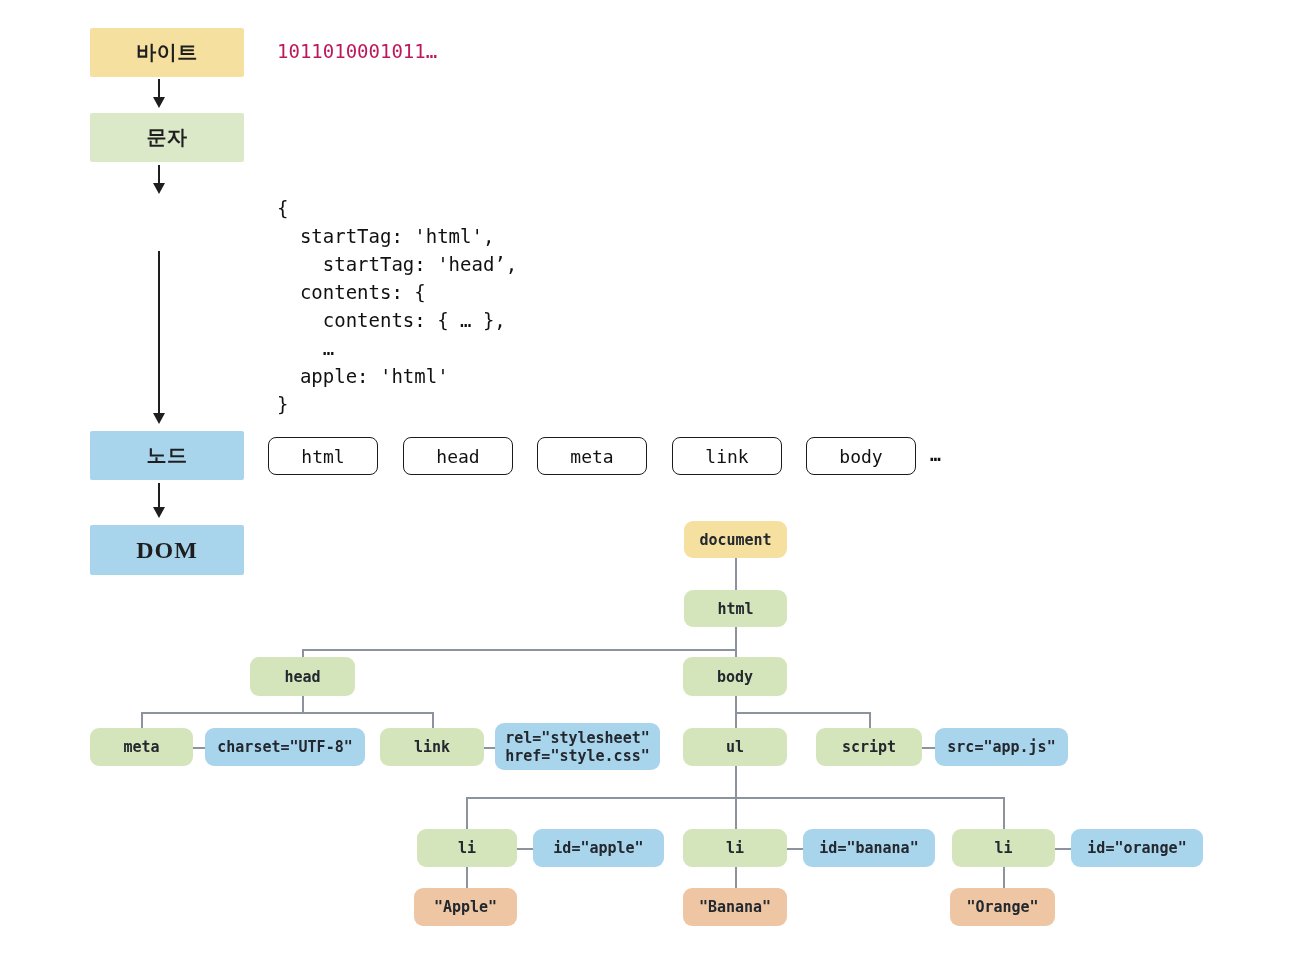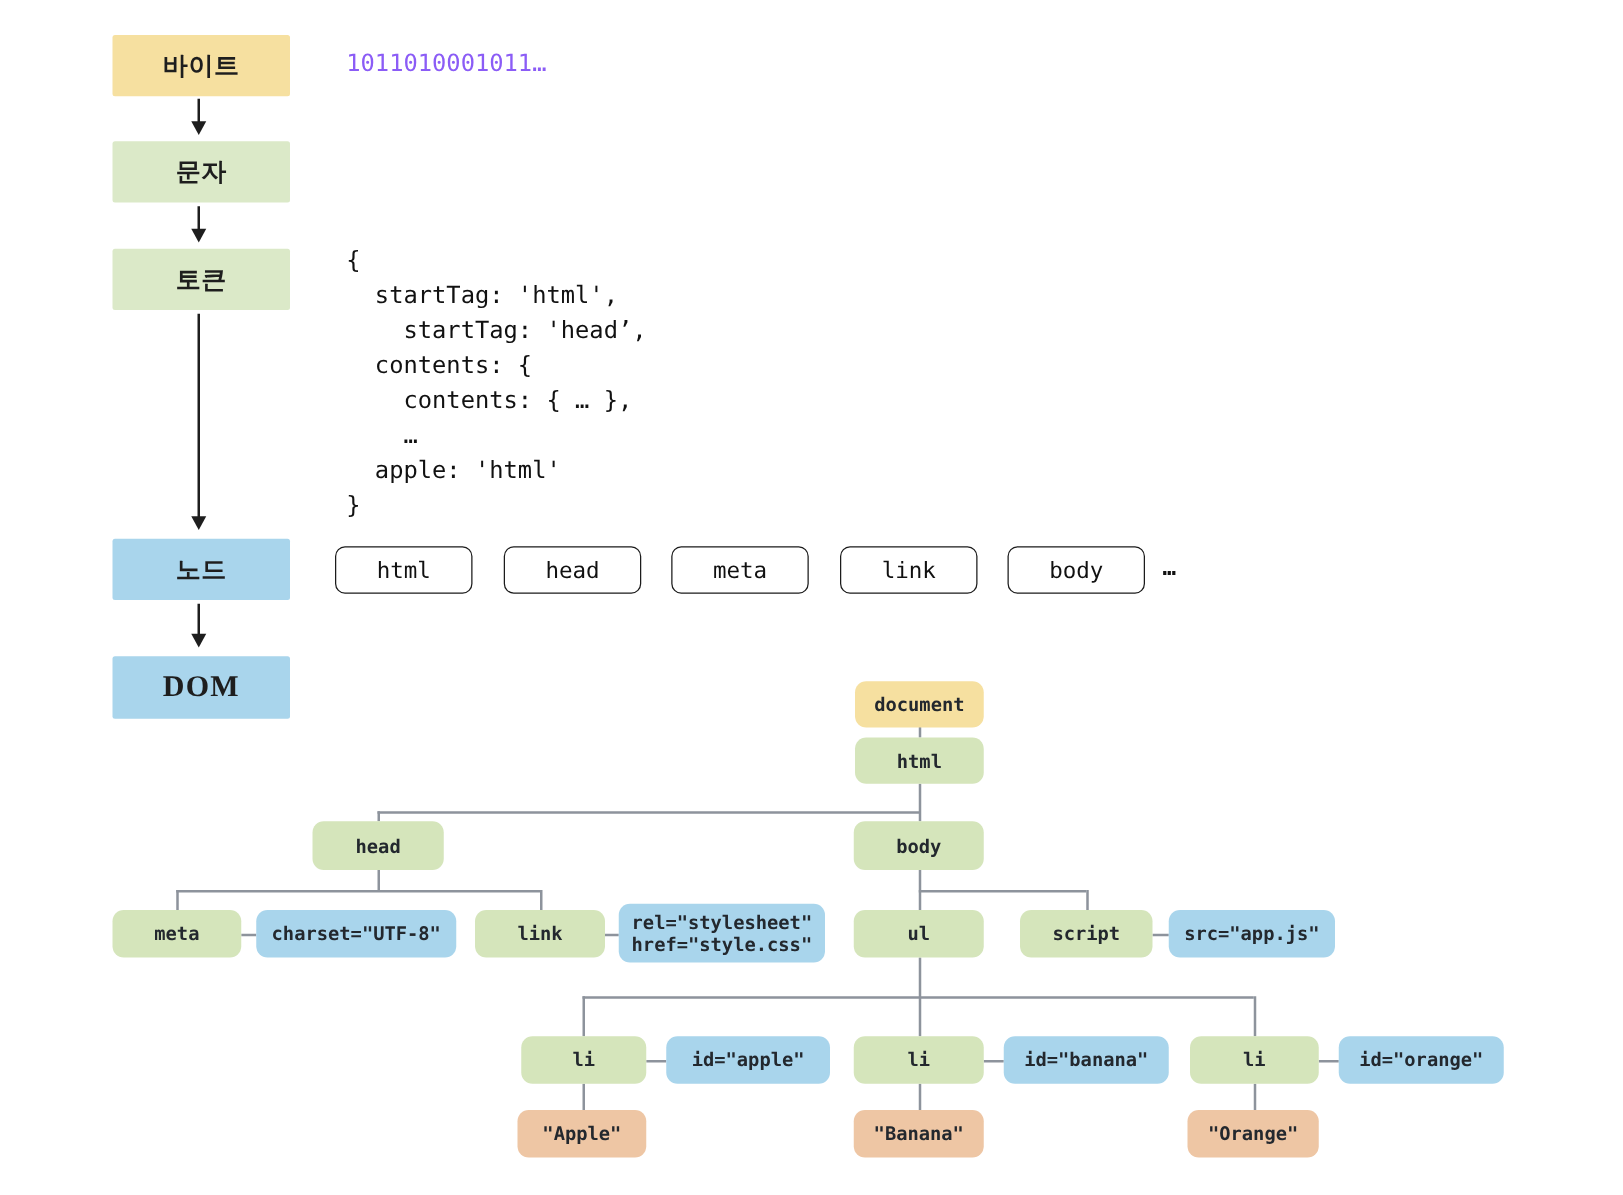--- a/index.html
+++ b/index.html
@@ -2,36 +2,36 @@
 <html style="--yellow: #f6e0a0; --green: #d5e5bb; --green_soft: #dbe9c8; --blue: #a9d5ec; --orange: #eec6a4;"><head>
 <meta charset="utf-8">
 <style>
   html,body{margin:0;padding:0;background:#fff;}
   .canvas{
     position:relative;width:1298px;height:956px;background:#fff;overflow:hidden;
     font-family:"Liberation Sans",sans-serif;
   }
   
   .stage{
-    position:absolute;width:142px;height:49px;border-radius:2px;
+    position:absolute;width:154px;height:49px;border-radius:2px;
     display:flex;align-items:center;justify-content:center;
     font-weight:bold;font-size:20px;color:#1e1e1e;letter-spacing:.5px;
   }
   .stage.dom-label{font-size:24px;letter-spacing:1px;height:50px;text-align:center;}
   .bg-yellow{background:var(--yellow,#f6e0a0);}
   .bg-green{background:var(--green_soft,#dbe9c8);}
   .bg-blue{background:var(--blue,#a9d5ec);font-family:Liberation Serif, serif;}
   .aline{position:absolute;width:1.5px;background:#1e1e1e;}
   .ahead{position:absolute;width:0;height:0;
     border-left:6px solid transparent;border-right:6px solid transparent;
     border-top:11px solid #1e1e1e;}
   
   .code{
     position:absolute;font-family:"DejaVu Sans Mono","Liberation Mono",monospace;
-    font-size:19px;color:#8b5cf6;white-space:pre;
+    font-size:19px;color:#be185d;white-space:pre;
   }
   .token-block{position:absolute;left:277px;top:194px;}
   .token-block .code-line{
     font-family:"DejaVu Sans Mono","Liberation Mono",monospace;
     font-size:19px;line-height:28px;color:#111;white-space:pre;
   }
   
   .nodebox{
     position:absolute;width:108px;height:36px;background:#fff;
     border:1.5px solid #1b1b1b;border-radius:8px;
@@ -44,35 +44,34 @@
     font-size:18px;font-weight:bold;color:#111;
   }
   
   .tbox{
     position:absolute;border-radius:9px;
     display:flex;align-items:center;justify-content:center;flex-direction:column;
     font-family:"DejaVu Sans Mono","Liberation Mono",monospace;
     font-weight:bold;font-size:15px;color:#23282e;line-height:18px;
   }
   .t-green{background:var(--green,#d5e5bb);}
-  .t-yellow{background:var(--yellow,#f6e0a0);margin-top:24px;}
+  .t-yellow{background:var(--yellow,#f6e0a0);}
   .t-blue{background:var(--blue,#a9d5ec);}
   .t-orange{background:var(--orange,#eec6a4);}
   
   .cv{position:absolute;width:1.5px;background:#8d939c;}
   .ch{position:absolute;height:1.5px;background:#8d939c;}
 </style>
 </head>
 <body>
 
 <div class="canvas">
 
   <div class="stage bg-yellow" style="left:90px;top:28px">바이트</div>
   <div class="stage bg-green" style="left:90px;top:113px">문자</div>
-  <div class="stage bg-green" style="left:90px;top:199px">토큰</div>
   <div class="stage bg-blue" style="left:90px;top:431px">노드</div>
   <div class="stage bg-blue dom-label" style="left:90px;top:525px">DOM</div>
 
   <div class="aline" style="left:158px;top:79px;height:19px"></div>
   <div class="ahead" style="left:153px;top:97px"></div>
   <div class="aline" style="left:158px;top:165px;height:19px"></div>
   <div class="ahead" style="left:153px;top:183px"></div>
   <div class="aline" style="left:158px;top:251px;height:163px"></div>
   <div class="ahead" style="left:153px;top:413px"></div>
   <div class="aline" style="left:158px;top:483px;height:25px"></div>

